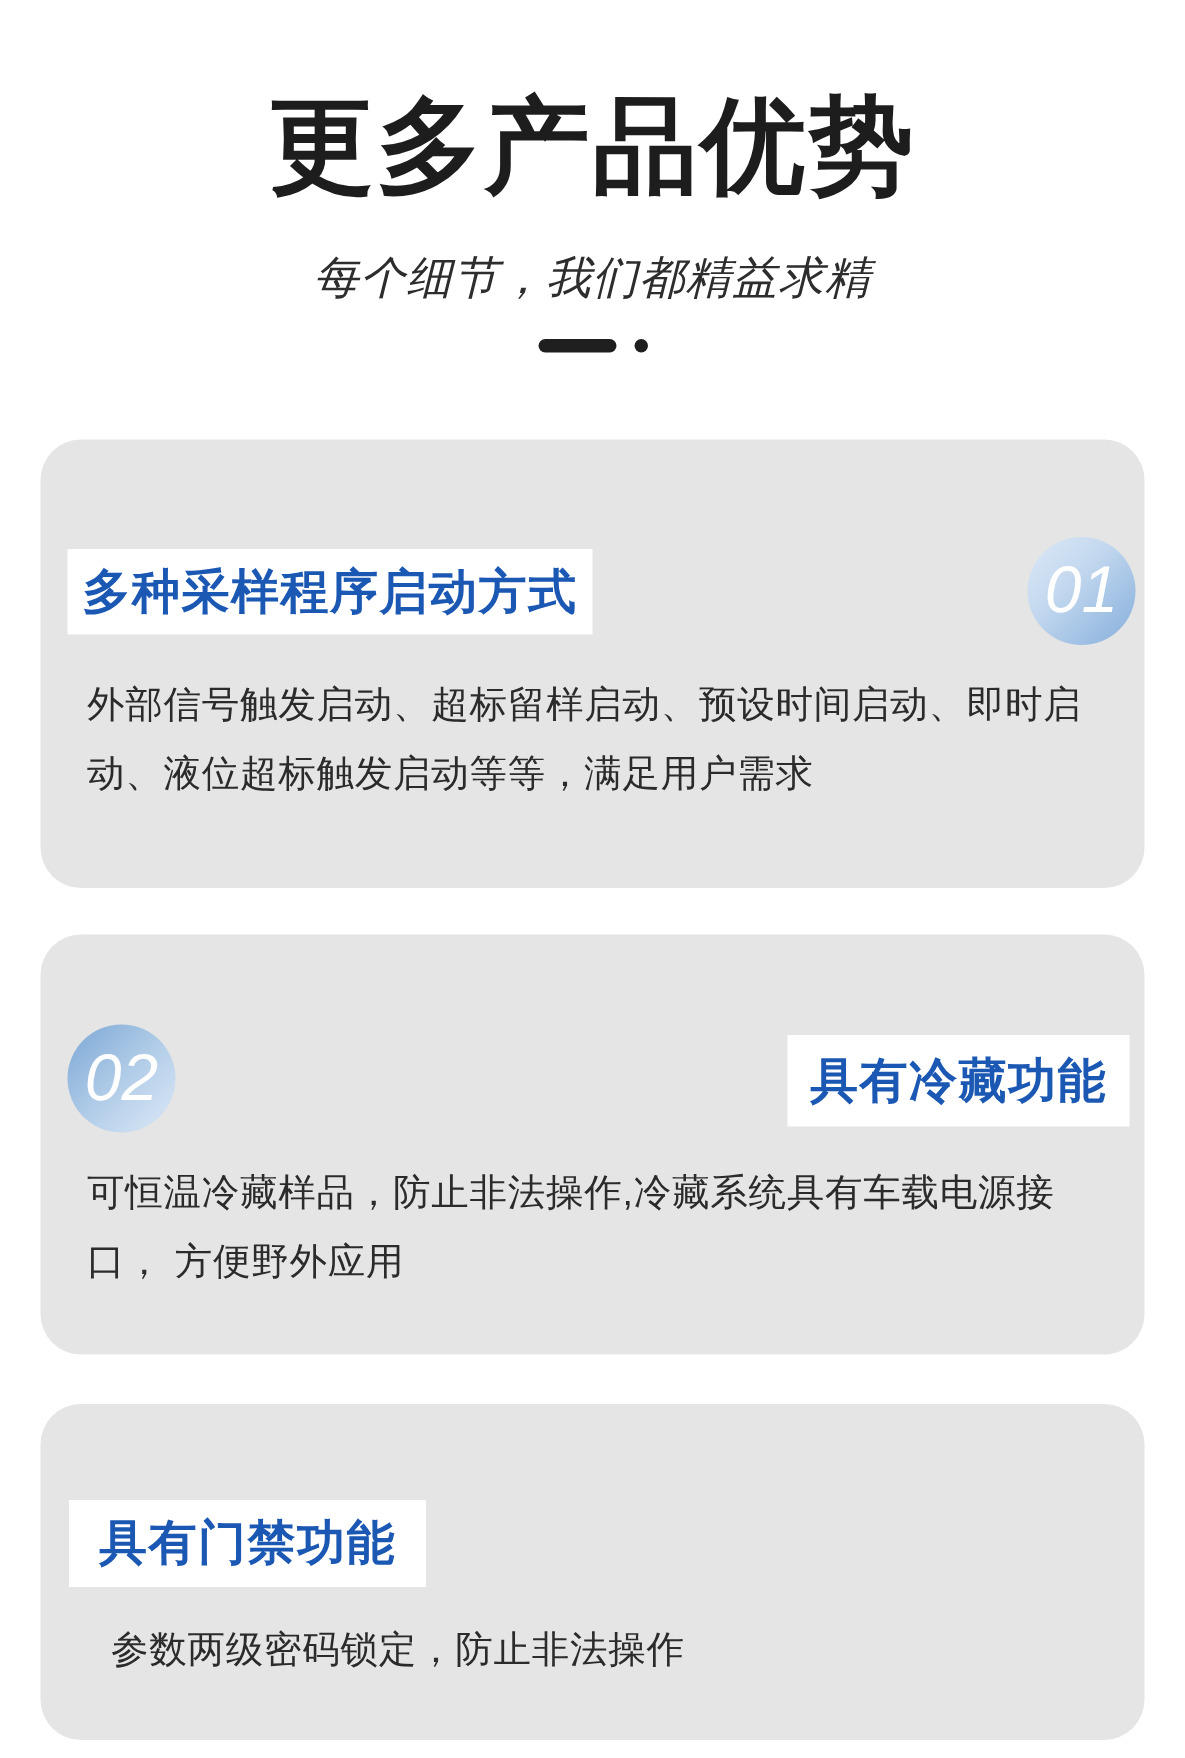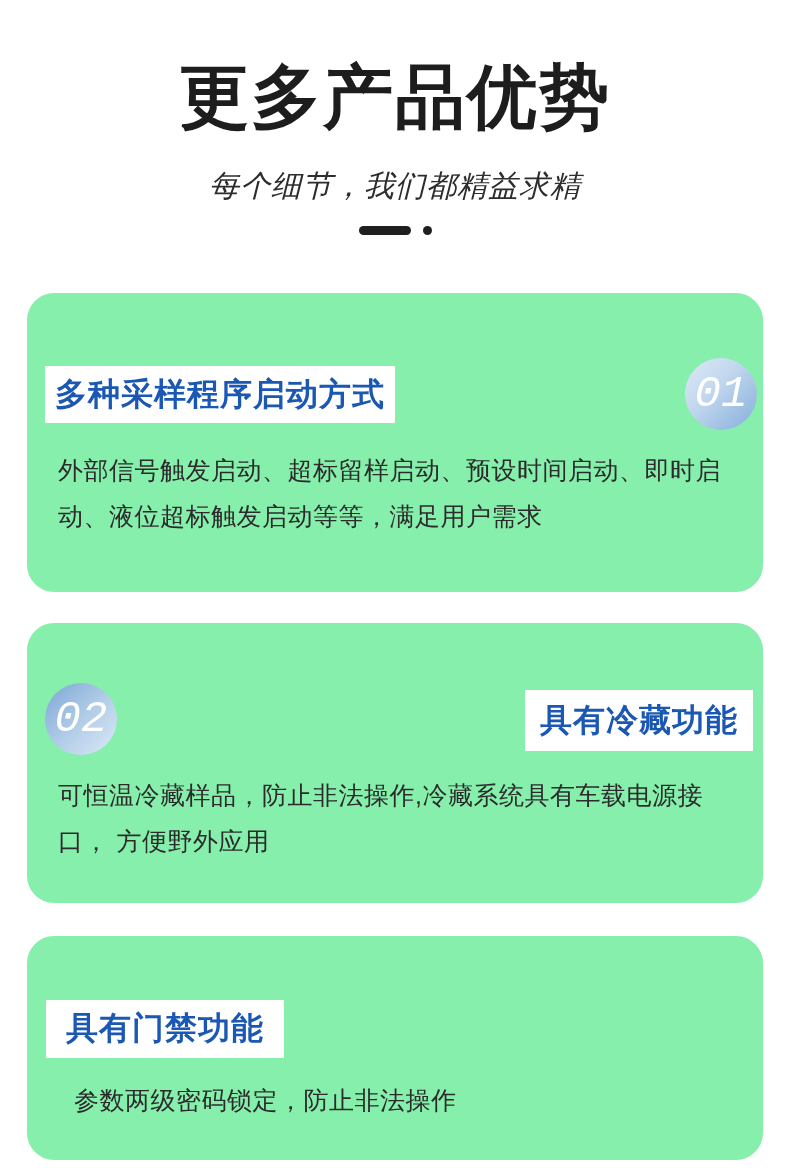--- a/index.html
+++ b/index.html
@@ -30,21 +30,21 @@
   .divider {
     position: absolute; top: 226px; left: 0; width: 100%;
     display: flex; align-items: center; justify-content: center; gap: 12px;
   }
   .divider .dash { width: 52px; height: 9px; border-radius: 5px; background: #1f1f1f; }
   .divider .dot  { width: 9px;  height: 9px; border-radius: 50%; background: #1f1f1f; }
 
   
   .card {
     position: absolute; left: 27px; width: 736px;
-    background: #86efac;
+    background: #e5e5e5;
     border-radius: 27px;
     padding-left: 44px;
   }
   .card-1 { top: 293px; height: 299px; }
   .card-2 { top: 623px; height: 280px; }
   .card-3 { top: 936px; height: 224px; }
 
   .card-label {
     position: absolute;
     background: #ffffff;
@@ -54,21 +54,21 @@
     display: flex; align-items: center; justify-content: center;
   }
   .card-1 .card-label { left: 18px;  top: 73px; width: 350px; height: 57px; }
   .card-2 .card-label { left: 498px; top: 67px; width: 228px; height: 61px; }
   .card-3 .card-label { left: 19px;  top: 64px; width: 238px; height: 58px; }
 
   .num-badge {
     position: absolute;
     width: 72px; height: 72px; border-radius: 50%;
     color: #ffffff;
-    font-family: Liberation Mono, monospace;
+    font-family: Liberation Sans, sans-serif;
     font-style: italic;
     font-size: 44px;
     display: flex; align-items: center; justify-content: center;
   }
   .grad-light-to-dark {
     background: linear-gradient(135deg, #dde9f7 0%, #c3d8ef 40%, #84aedb 100%);
   }
   .grad-dark-to-light {
     background: linear-gradient(135deg, #7ca7d5 0%, #b5cfe9 55%, #dde9f7 100%);
   }

